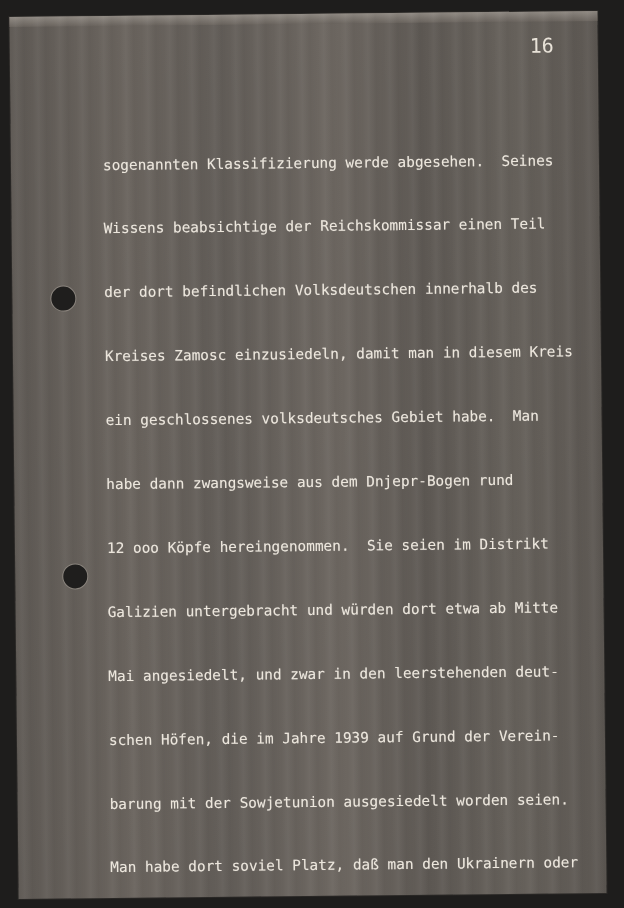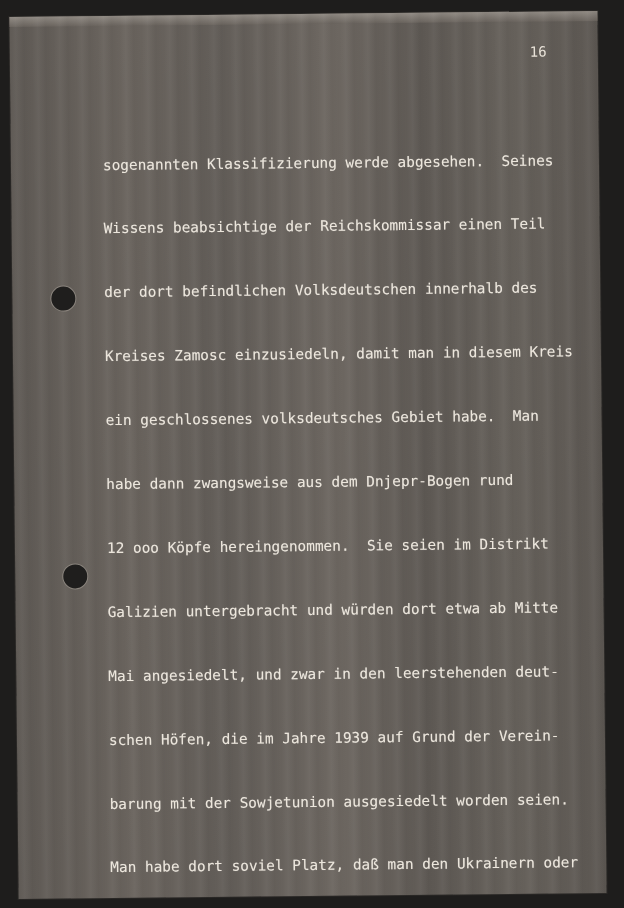--- a/index.html
+++ b/index.html
@@ -25,22 +25,22 @@
   .streaks {
     position: absolute; inset: 0;
     background: repeating-linear-gradient(90deg, rgba(255,255,255,0.0) 0px, rgba(255,255,255,0.04) 6px, rgba(0,0,0,0.03) 14px, rgba(255,255,255,0.0) 22px);
     pointer-events: none;
   }
   .hole {
     position: absolute; width: 24px; height: 24px; border-radius: 50%;
     background: #1f1e1d; box-shadow: 0 0 0 1px #8a847d;
   }
   .page-number {
-    position: absolute; left: 520px; top: 32px;
-    color: #e8e2d8; font-size: 14px;
+    position: absolute; left: 520px; top: 22px;
+    color: #e8e2d8; font-size: 20px;
   }
   .text-block {
     position: absolute; left: 92px; top: 96px;
     color: #ece6dc; font-size: 14.4px; line-height: 21.3px;
     white-space: pre; letter-spacing: 0px;
     text-shadow: 0 0 1px rgba(255,255,255,0.35);
   }
   .line { display: block; height: 21.3px; }
 </style>
 </head>

